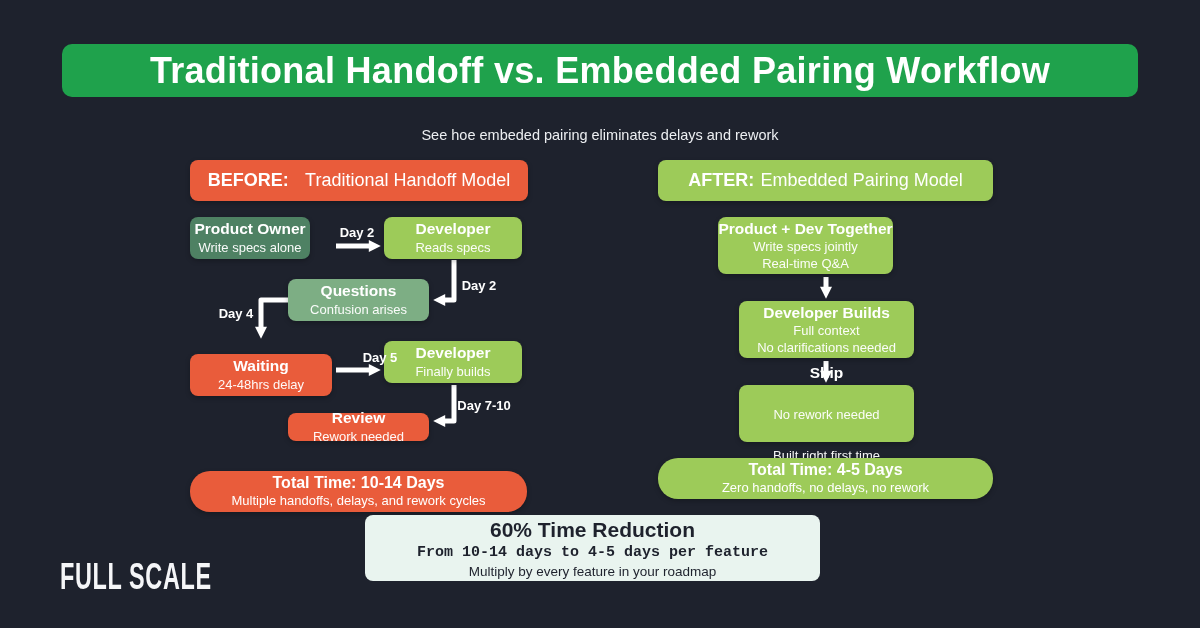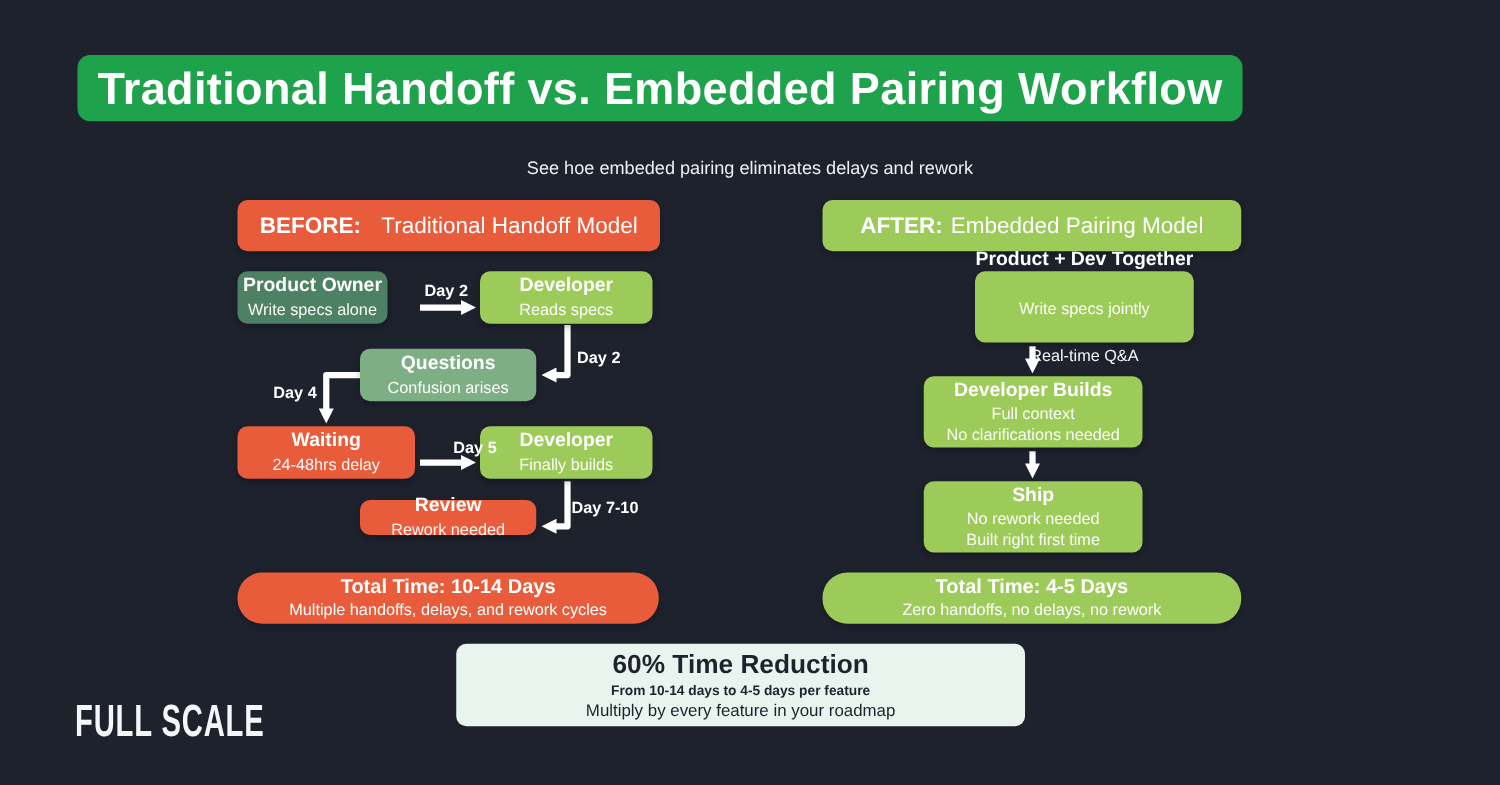--- a/index.html
+++ b/index.html
@@ -7,21 +7,21 @@
     position:relative;
     width:1200px;height:628px;
     background:#1E222D;
     font-family:"Liberation Sans","DejaVu Sans",sans-serif;
     overflow:hidden;
     color:#fff;
   }
   .abs{position:absolute;box-sizing:border-box;}
 
   .title-banner{
-    left:62px;top:44px;width:932px;height:53px;
+    left:62px;top:44px;width:1076px;height:53px;
     background:#1FA24C;border-radius:10px;
     display:flex;align-items:center;justify-content:center;
   }
   .title-banner span{
     font-size:36px;font-weight:800;letter-spacing:.3px;color:#fff;white-space:nowrap;
   }
   .subtitle{
     left:0;top:127px;width:1200px;text-align:center;
     font-size:14.5px;color:#EDEFF2;
   }
@@ -38,21 +38,21 @@
   .after-header{left:658px;top:160px;width:335px;background:#9DCB59;}
 
   .node{
     border-radius:8px;
     display:flex;flex-direction:column;align-items:center;justify-content:center;
     text-align:center;line-height:1.3;
     box-shadow:0 2px 5px rgba(0,0,0,.25);
   }
   .node .nt{font-size:15.5px;font-weight:700;}
   .node .ns{font-size:13px;font-weight:400;color:rgba(255,255,255,.96);}
-  .bg-orange{background:#E95C3B;}
+  .bg-orange{background:#E95C3B;margin-top:13px;}
   .bg-lgreen{background:#9DCB59;}
   .bg-dsage{background:#4E8163;}
   .bg-msage{background:#7DAE84;}
 
   .total{
     height:41px;border-radius:20px;
     display:flex;flex-direction:column;align-items:center;justify-content:center;
     text-align:center;line-height:1.25;
     box-shadow:0 2px 5px rgba(0,0,0,.25);
   }
@@ -66,21 +66,21 @@
 
   .flow-svg{left:0;top:0;pointer-events:none;}
 
   .summary{
     left:365px;top:515px;width:455px;height:66px;
     background:#E9F4EF;border-radius:8px;color:#1E222D;
     display:flex;flex-direction:column;align-items:center;justify-content:center;
     text-align:center;line-height:1.3;
   }
   .summary .s1{font-size:21px;font-weight:800;}
-  .summary .s2{font-size:11px;font-weight:700;}
+  .summary .s2{font-size:15px;font-weight:700;font-family:Liberation Mono, monospace;}
   .summary .s3{font-size:13.5px;font-weight:400;}
 
   .logo{
     left:60px;top:556px;
     font-size:36px;font-weight:800;color:#F5F6F8;
     transform:scaleX(.65);transform-origin:left center;
     letter-spacing:1px;white-space:nowrap;
   }
 </style>
 </head>
@@ -146,31 +146,31 @@
   <div class="abs day" style="left:479px;top:278px;">Day 2</div>
   <div class="abs day" style="left:236px;top:306px;">Day 4</div>
   <div class="abs day" style="left:357px;top:350px;padding-left:46px;">Day 5</div>
   <div class="abs day" style="left:484px;top:398px;">Day 7-10</div>
 
   <div class="abs total bg-orange" style="left:190px;top:458px;width:337px;">
     <div class="nt">Total Time: 10-14 Days</div>
     <div class="ns">Multiple handoffs, delays, and rework cycles</div>
   </div>
 
-  <div class="abs node bg-lgreen" style="left:780px;top:217px;width:175px;height:57px;gap:21px;">
+  <div class="abs node bg-lgreen" style="left:718px;top:217px;width:175px;height:57px;">
     <div class="nt">Product + Dev Together</div>
     <div class="ns">Write specs jointly</div>
     <div class="ns">Real-time Q&amp;A</div>
   </div>
   <div class="abs node bg-lgreen" style="left:739px;top:301px;width:175px;height:57px;">
     <div class="nt">Developer Builds</div>
     <div class="ns">Full context</div>
     <div class="ns">No clarifications needed</div>
   </div>
-  <div class="abs node bg-lgreen" style="left:739px;top:385px;width:175px;height:57px;">
+  <div class="abs node bg-lgreen" style="left:739px;top:385px;width:175px;height:57px;gap:24px;">
     <div class="nt">Ship</div>
     <div class="ns">No rework needed</div>
     <div class="ns">Built right first time</div>
   </div>
 
   <div class="abs total bg-lgreen" style="left:658px;top:458px;width:335px;">
     <div class="nt">Total Time: 4-5 Days</div>
     <div class="ns">Zero handoffs, no delays, no rework</div>
   </div>
 

